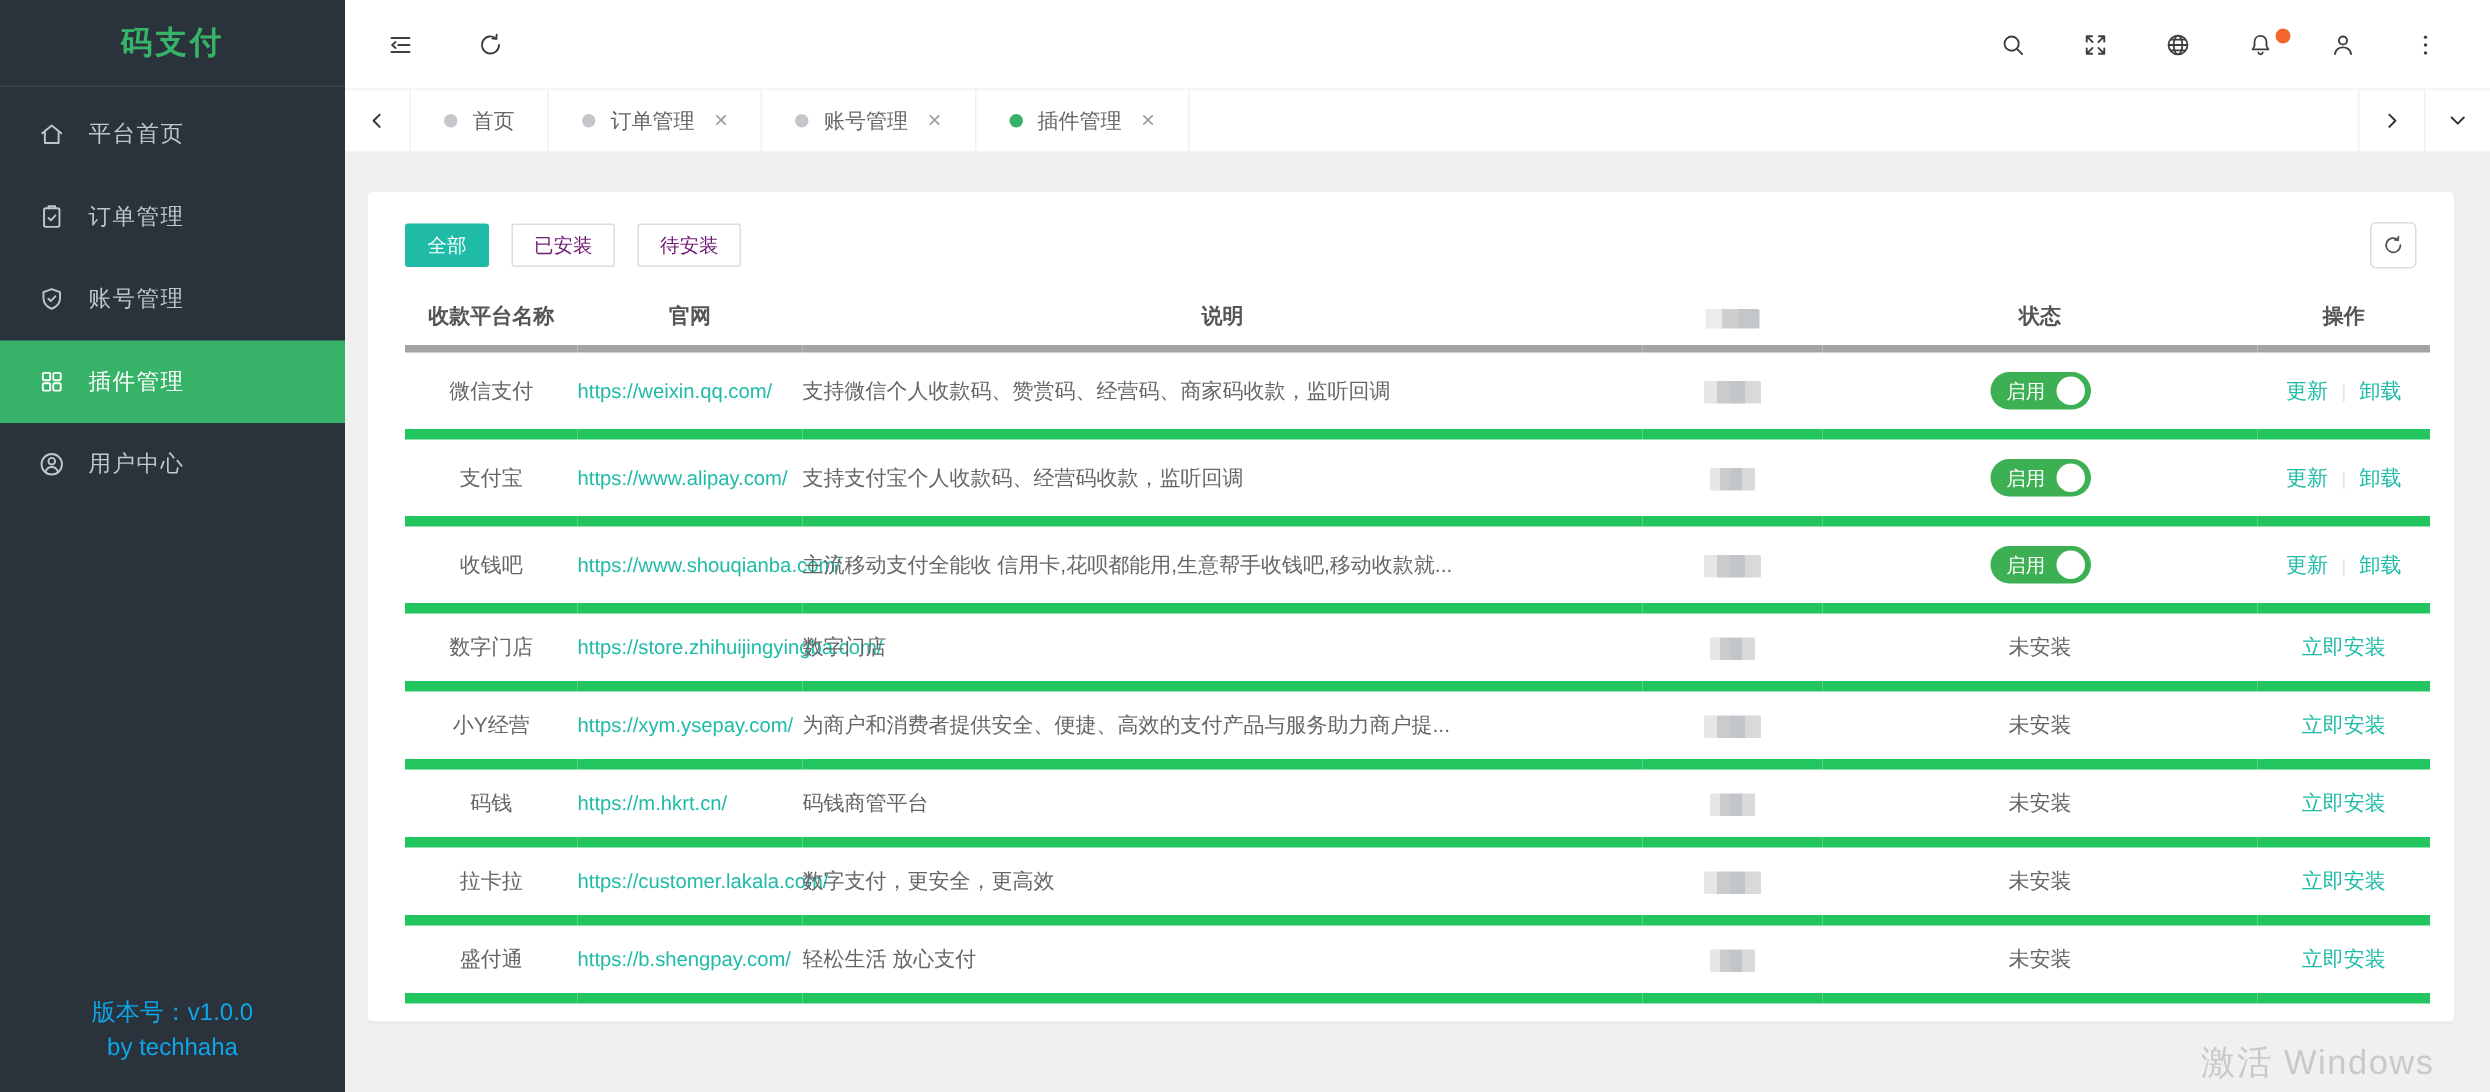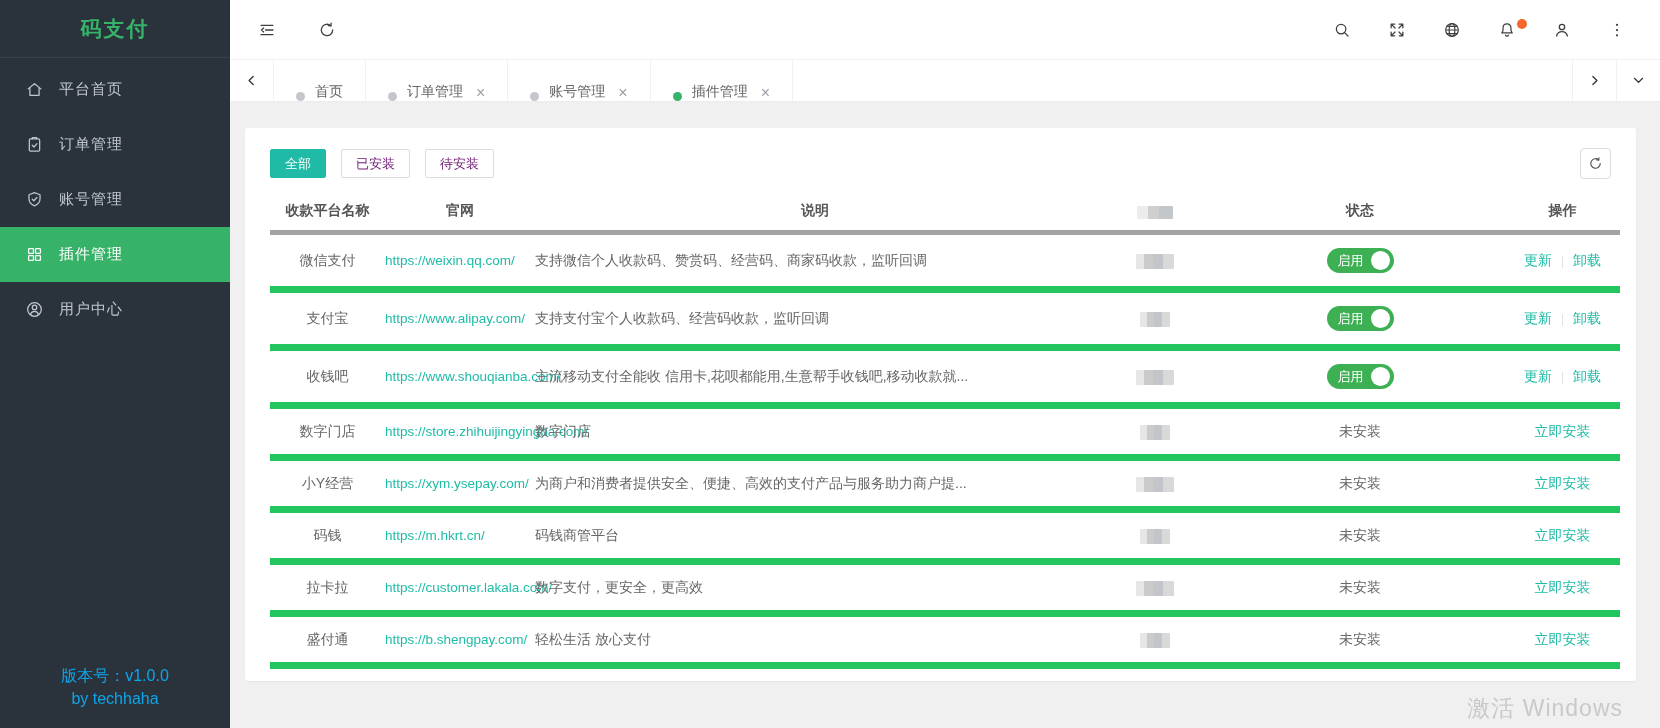--- a/index.html
+++ b/index.html
@@ -37,21 +37,21 @@
   .hicon svg{width:18px;height:18px;}
   .alert-dot{position:absolute;top:-2px;right:-11px;width:10px;height:10px;border-radius:50%;background:var(--alert);}
 
   
   .tabbar{height:42px;background:#fff;border-bottom:1px solid #ececec;display:flex;align-items:stretch;}
   .tab-ctrl{width:44px;display:flex;align-items:center;justify-content:center;color:#333;cursor:pointer;}
   .tab-ctrl svg{width:13px;height:13px;}
   .tab-ctrl.left{border-right:1px solid #f1f1f1;}
   .tab-ctrl.rt{border-left:1px solid #f1f1f1;}
   .tab-list{display:flex;align-items:stretch;}
-  .tab{display:flex;align-items:flex-end;gap:10px;padding:0 22px;border-right:1px solid #f1f1f1;font-size:14px;color:#666;cursor:pointer;white-space:nowrap;}
+  .tab{display:flex;align-items:center;gap:10px;padding:0 22px;border-right:1px solid #f1f1f1;font-size:14px;color:#666;cursor:pointer;white-space:nowrap;}
   .dot{width:9px;height:9px;border-radius:50%;background:#c3c7cc;}
   .tab.active .dot{background:var(--brand);}
   .tab-close{color:#9aa0a6;font-size:16px;line-height:1;margin-left:3px;}
   .tab-spacer{flex:1;}
 
   
   .content{flex:1;position:relative;padding:26px 24px 0 15px;background:#f0f0f0;}
   .card{background:#fff;border-radius:3px;box-shadow:0 1px 2px rgba(0,0,0,.05);padding:20px 25px 12px;}
 
   .filter-row{display:flex;align-items:center;}

